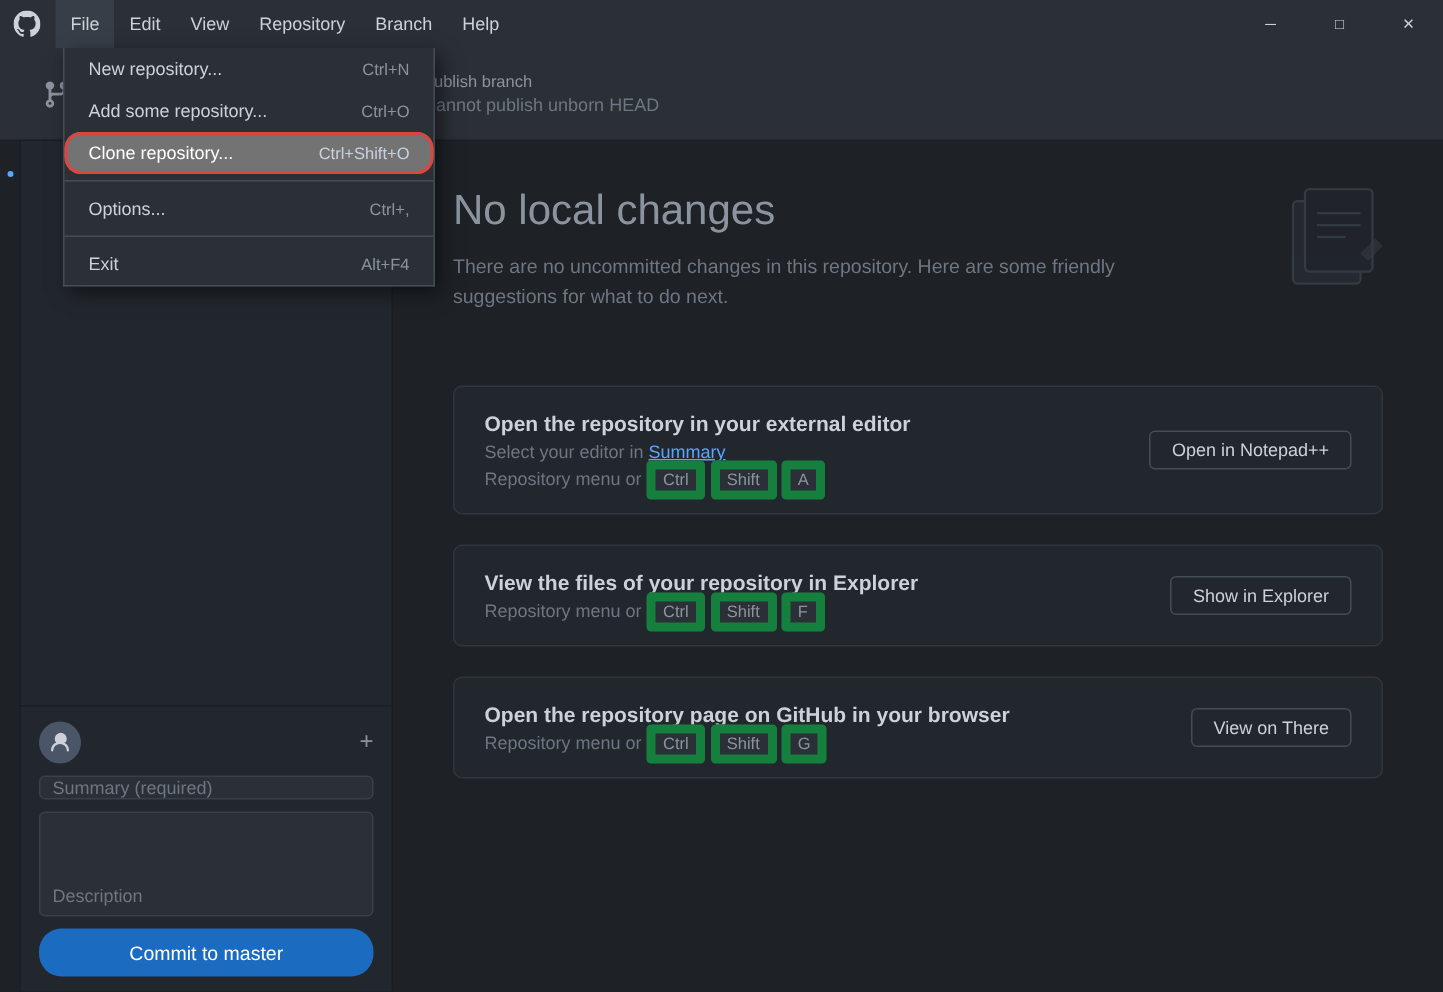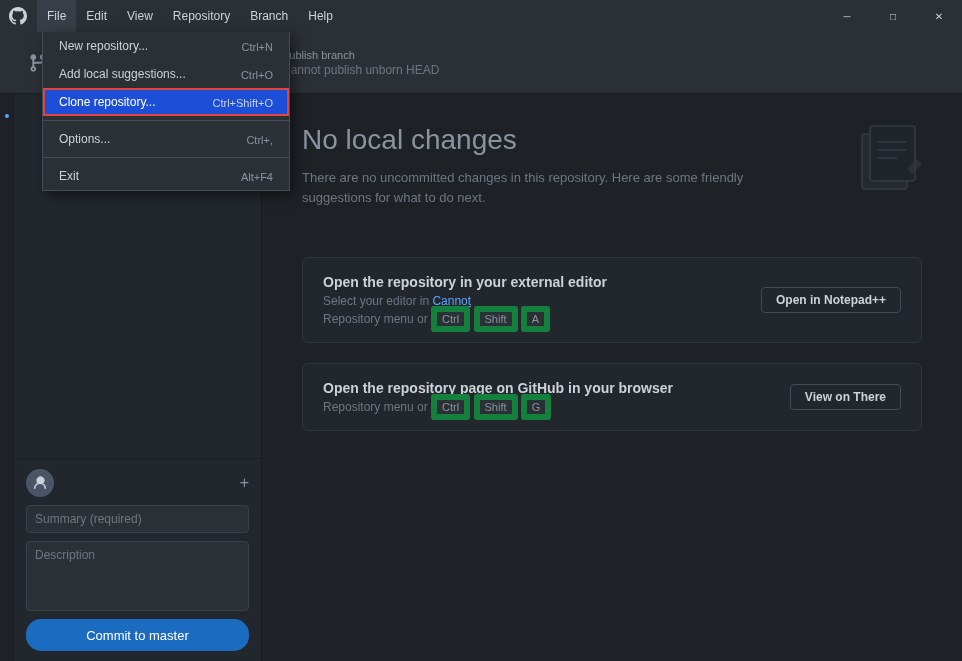--- a/index.html
+++ b/index.html
@@ -139,36 +139,36 @@
     }
     .commit-summary {
       background: #2b3036;
       border: 1px solid #3a3f4a;
       border-radius: 4px;
       padding: 6px 8px;
       font-size: 12px;
       color: #8b949e;
       width: 100%;
       margin-bottom: 8px;
-      height: 28px;
+      height: 16px;
       display: flex;
       align-items: center;
     }
     .commit-description {
       background: #2b3036;
       border: 1px solid #3a3f4a;
       border-radius: 4px;
       padding: 6px 8px;
       font-size: 12px;
       color: #8b949e;
       width: 100%;
       height: 70px;
       margin-bottom: 8px;
       display: flex;
-      align-items: flex-start;
+      align-items: flex-end;
     }
     .commit-user {
       display: flex;
       align-items: center;
       margin-bottom: 8px;
     }
     .avatar {
       width: 28px;
       height: 28px;
       border-radius: 50%;
@@ -256,21 +256,20 @@
     }
     .action-btn {
       background: transparent;
       border: 1px solid #444c56;
       color: #cdd2d9;
       border-radius: 4px;
       padding: 5px 14px;
       font-size: 12px;
       cursor: pointer;
       white-space: nowrap;
-      font-weight: bold;
     }
 
     .deco-image {
       position: absolute;
       right: 30px;
       top: 20px;
       opacity: 0.6;
     }
 
     
@@ -298,24 +297,25 @@
     .dropdown-item {
       display: flex;
       align-items: flex-end;
       justify-content: space-between;
       padding: 7px 16px;
       font-size: 12px;
       color: #cdd2d9;
       cursor: pointer;
     }
     .dropdown-item.highlighted {
-      background: #1d4ed8;
+      background: #737373;
       color: #fff;
       outline: 2px solid #e0443c;
       outline-offset: -2px;
+      border-radius: 11px;
     }
     .dropdown-item .shortcut {
       color: #8b949e;
       font-size: 11px;
     }
     .dropdown-item.highlighted .shortcut { color: #c8d3e0; }
     .dropdown-separator {
       height: 1px;
       background: #444c56;
       margin: 4px 0;
@@ -434,50 +434,59 @@
       <h2>No local changes</h2>
       <p>
         There are no uncommitted changes in this repository. Here are some friendly suggestions for what to do next.
       </p>
     </div>
 
     <div class="suggestion-box">
       <div class="suggestion-text">
         <h3>Open the repository in your external editor</h3>
         <div class="hint">
-          Select your editor in <a href="#">Cannot</a>
+          Select your editor in <a href="#">Summary</a>
         </div>
         <div class="kbd-hint">
           Repository menu or <span class="kbd">Ctrl</span> <span class="kbd">Shift</span> <span class="kbd">A</span>
         </div>
       </div>
       <button class="action-btn">Open in Notepad++</button>
     </div>
 
+    <div class="suggestion-box">
+      <div class="suggestion-text">
+        <h3>View the files of your repository in Explorer</h3>
+        <div class="kbd-hint">
+          Repository menu or <span class="kbd">Ctrl</span> <span class="kbd">Shift</span> <span class="kbd">F</span>
+        </div>
+      </div>
+      <button class="action-btn">Show in Explorer</button>
+    </div>
 
     <div class="suggestion-box">
       <div class="suggestion-text">
         <h3>Open the repository page on GitHub in your browser</h3>
         <div class="kbd-hint">
           Repository menu or <span class="kbd">Ctrl</span> <span class="kbd">Shift</span> <span class="kbd">G</span>
         </div>
       </div>
       <button class="action-btn">View on There</button>
     </div>
   </div>
 </div>
 
 <div class="dropdown-overlay">
   <div class="dropdown">
     <div class="dropdown-item">
       <span>New repository...</span>
       <span class="shortcut">Ctrl+N</span>
     </div>
     <div class="dropdown-item">
-      <span>Add local suggestions...</span>
+      <span>Add some repository...</span>
       <span class="shortcut">Ctrl+O</span>
     </div>
     <div class="dropdown-item highlighted">
       <span>Clone repository...</span>
       <span class="shortcut">Ctrl+Shift+O</span>
     </div>
     <div class="dropdown-separator"></div>
     <div class="dropdown-item">
       <span>Options...</span>
       <span class="shortcut">Ctrl+,</span>

